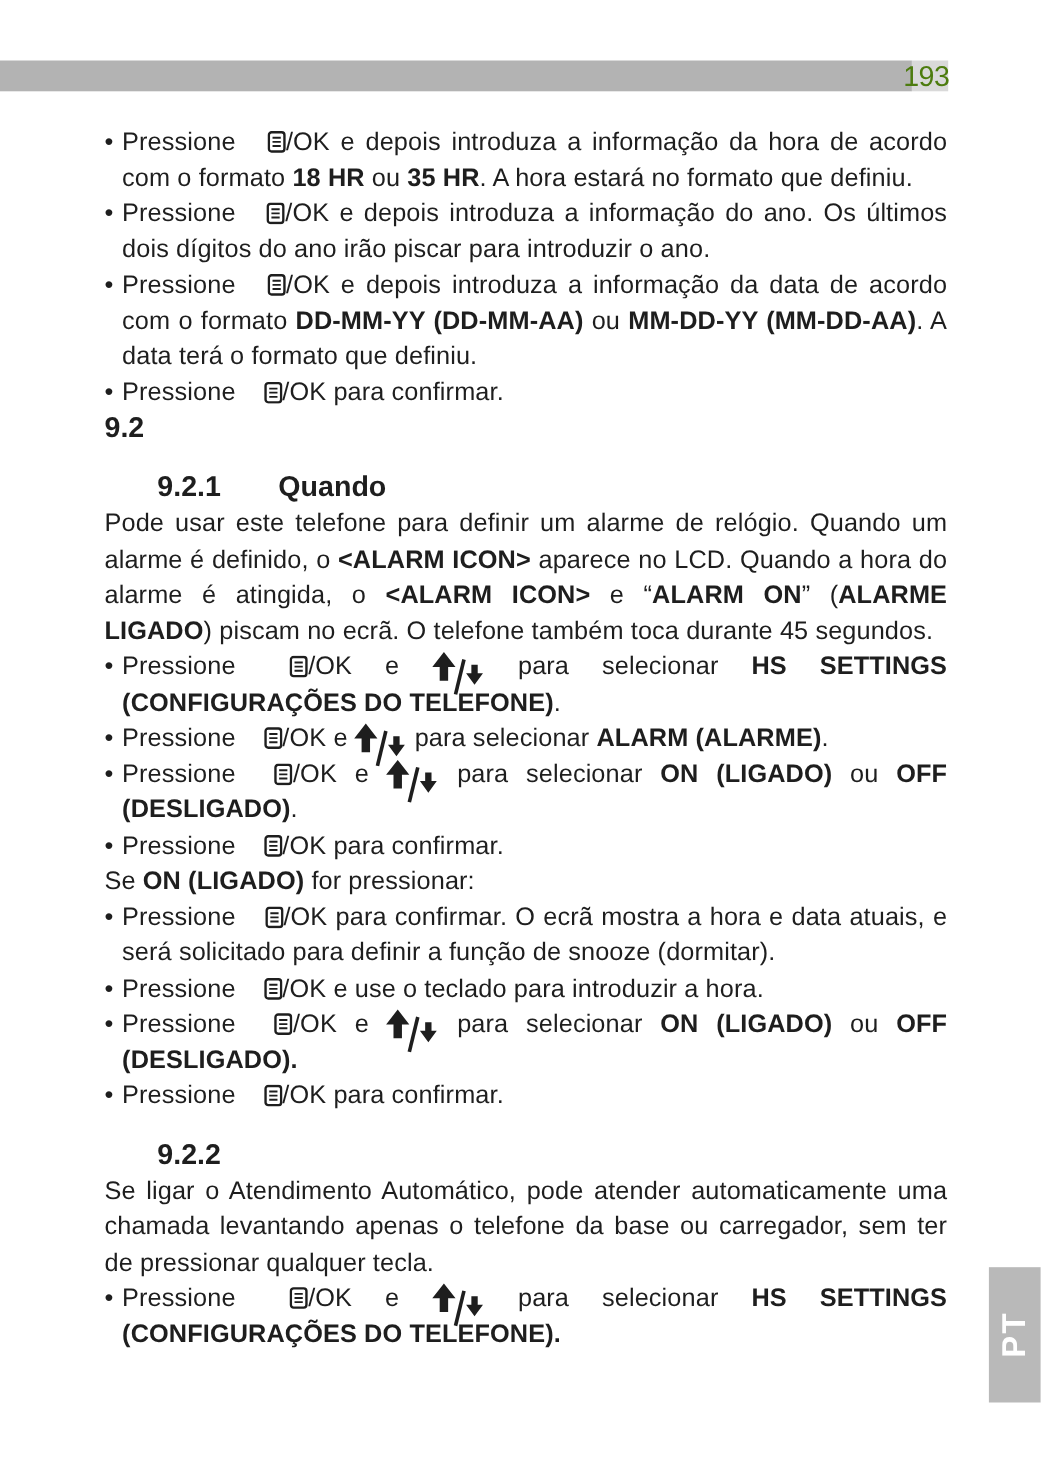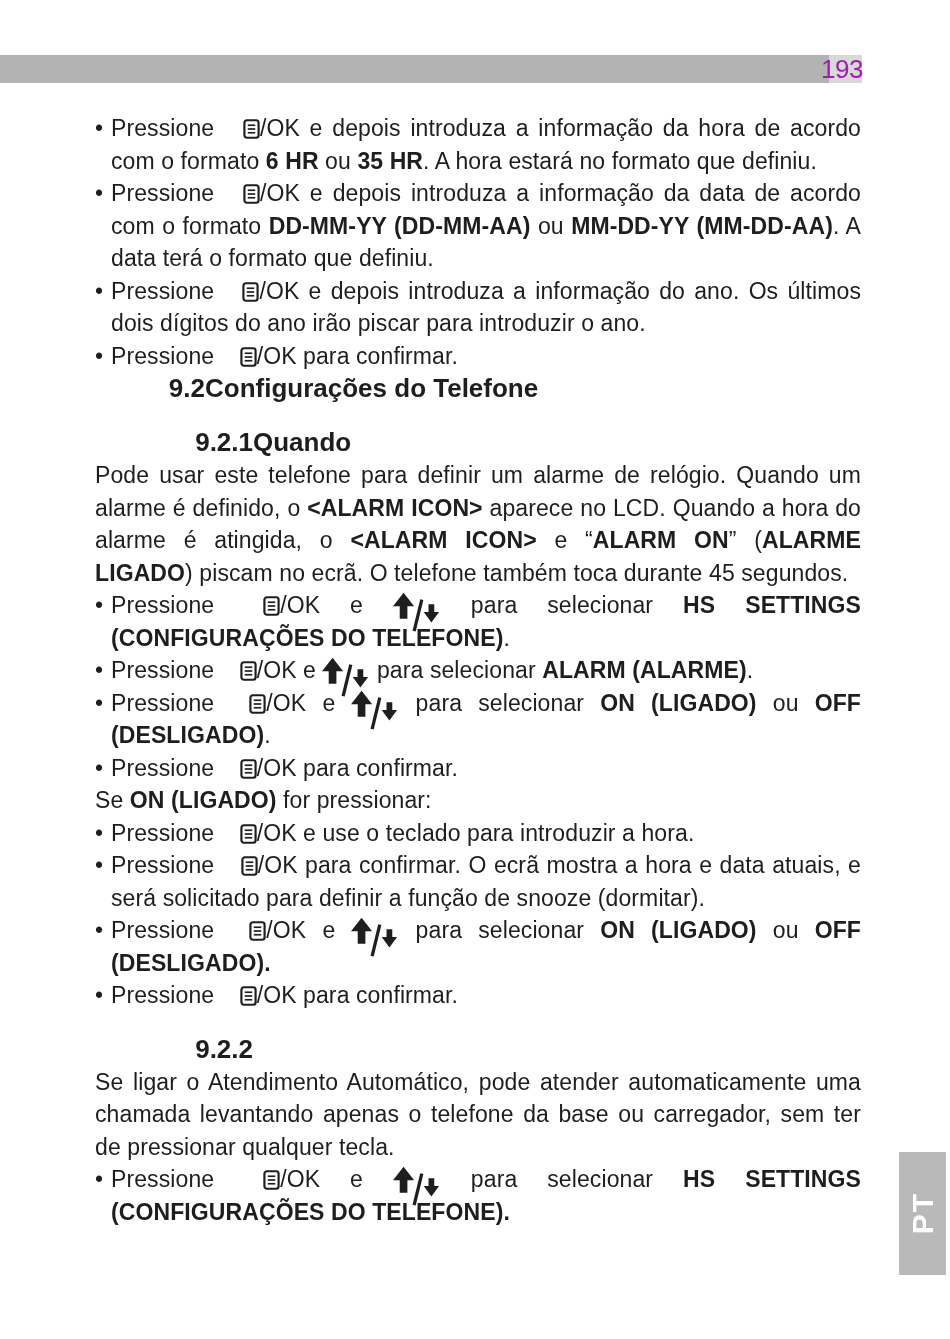--- a/index.html
+++ b/index.html
@@ -7,29 +7,29 @@
     width:950px;height:1339px;position:relative;overflow:hidden;
     background:#ffffff;color:#1e1e1e;
     font-family:"Liberation Sans",sans-serif;
   }
   
   .header-bar{position:absolute;left:0;top:55px;width:829px;height:28px;background:#b3b3b3;}
   .header-numbox{position:absolute;left:829px;top:55px;width:33px;height:28px;background:#d9d9d9;}
   .page-number{
     position:absolute;top:55px;right:87px;height:28px;
     display:flex;align-items:center;
-    font-size:26px;letter-spacing:-0.5px;color:#a21caf;
+    font-size:26px;letter-spacing:-0.5px;color:#4d7c0f;
   }
   
   .content{position:absolute;left:95px;top:112px;width:766px;}
   .content p{margin:0;font-size:23px;line-height:32.5px;text-align:justify;letter-spacing:0.1px;}
   .bullet{padding-left:16px;}
   .marker{display:inline-block;width:16px;margin-left:-16px;}
   .b{font-weight:bold;}
-  .heading{display:flex;font-size:26px;font-weight:bold;line-height:33px;margin:0;text-align:right;}
+  .heading{display:flex;font-size:26px;font-weight:bold;line-height:33px;margin:0;}
   .heading.gap{margin-top:21px;margin-left:48px;}
   .hnum{flex:none;width:110px;}
   
   .menuok{white-space:nowrap;margin-left:19px;}
   .menuok svg{width:17px;height:20px;vertical-align:-3px;}
   
   .ud{display:inline-block;width:48px;height:20px;position:relative;vertical-align:-2px;}
   .ud svg{position:absolute;left:0;top:-3px;width:48px;height:42px;overflow:visible;}
   
   .pt-tab{
@@ -47,42 +47,41 @@
 <div class="header-bar"></div>
 <div class="header-numbox"></div>
 <div class="page-number">193</div>
 
 <div class="content">
     <p class="bullet"><span class="marker">•</span><span>Pressione </span><span class="menuok"><svg viewBox="0 0 20 24">
           <rect x="1.5" y="1.5" width="17" height="21" rx="3" fill="none" stroke="#1e1e1e" stroke-width="2.6"></rect>
           <line x1="5.5" y1="7.5" x2="14.5" y2="7.5" stroke="#1e1e1e" stroke-width="2"></line>
           <line x1="5.5" y1="12" x2="14.5" y2="12" stroke="#1e1e1e" stroke-width="2"></line>
           <line x1="5.5" y1="16.5" x2="14.5" y2="16.5" stroke="#1e1e1e" stroke-width="2"></line>
-        </svg><span>/OK</span></span><span> e depois introduza a informação da hora de acordo com o formato </span><span class="b">6 HR</span><span> ou </span><span class="b">35 HR</span><span>. A hora estará no formato que definiu.</span></p>
+        </svg><span>/OK</span></span><span> e depois introduza a informação da hora de acordo com o formato </span><span class="b">18 HR</span><span> ou </span><span class="b">35 HR</span><span>. A hora estará no formato que definiu.</span></p>
+    <p class="bullet"><span class="marker">•</span><span>Pressione </span><span class="menuok"><svg viewBox="0 0 20 24">
+          <rect x="1.5" y="1.5" width="17" height="21" rx="3" fill="none" stroke="#1e1e1e" stroke-width="2.6"></rect>
+          <line x1="5.5" y1="7.5" x2="14.5" y2="7.5" stroke="#1e1e1e" stroke-width="2"></line>
+          <line x1="5.5" y1="12" x2="14.5" y2="12" stroke="#1e1e1e" stroke-width="2"></line>
+          <line x1="5.5" y1="16.5" x2="14.5" y2="16.5" stroke="#1e1e1e" stroke-width="2"></line>
+        </svg><span>/OK</span></span><span> e depois introduza a informação do ano. Os últimos dois dígitos do ano irão piscar para introduzir o ano.</span></p>
     <p class="bullet"><span class="marker">•</span><span>Pressione </span><span class="menuok"><svg viewBox="0 0 20 24">
           <rect x="1.5" y="1.5" width="17" height="21" rx="3" fill="none" stroke="#1e1e1e" stroke-width="2.6"></rect>
           <line x1="5.5" y1="7.5" x2="14.5" y2="7.5" stroke="#1e1e1e" stroke-width="2"></line>
           <line x1="5.5" y1="12" x2="14.5" y2="12" stroke="#1e1e1e" stroke-width="2"></line>
           <line x1="5.5" y1="16.5" x2="14.5" y2="16.5" stroke="#1e1e1e" stroke-width="2"></line>
         </svg><span>/OK</span></span><span> e depois introduza a informação da data de acordo com o formato </span><span class="b">DD-MM-YY (DD-MM-AA)</span><span> ou </span><span class="b">MM-DD-YY (MM-DD-AA)</span><span>. A data terá o formato que definiu.</span></p>
     <p class="bullet"><span class="marker">•</span><span>Pressione </span><span class="menuok"><svg viewBox="0 0 20 24">
           <rect x="1.5" y="1.5" width="17" height="21" rx="3" fill="none" stroke="#1e1e1e" stroke-width="2.6"></rect>
           <line x1="5.5" y1="7.5" x2="14.5" y2="7.5" stroke="#1e1e1e" stroke-width="2"></line>
           <line x1="5.5" y1="12" x2="14.5" y2="12" stroke="#1e1e1e" stroke-width="2"></line>
           <line x1="5.5" y1="16.5" x2="14.5" y2="16.5" stroke="#1e1e1e" stroke-width="2"></line>
-        </svg><span>/OK</span></span><span> e depois introduza a informação do ano. Os últimos dois dígitos do ano irão piscar para introduzir o ano.</span></p>
-    <p class="bullet"><span class="marker">•</span><span>Pressione </span><span class="menuok"><svg viewBox="0 0 20 24">
-          <rect x="1.5" y="1.5" width="17" height="21" rx="3" fill="none" stroke="#1e1e1e" stroke-width="2.6"></rect>
-          <line x1="5.5" y1="7.5" x2="14.5" y2="7.5" stroke="#1e1e1e" stroke-width="2"></line>
-          <line x1="5.5" y1="12" x2="14.5" y2="12" stroke="#1e1e1e" stroke-width="2"></line>
-          <line x1="5.5" y1="16.5" x2="14.5" y2="16.5" stroke="#1e1e1e" stroke-width="2"></line>
         </svg><span>/OK</span></span><span> para confirmar.</span></p>
     <div class="heading">
       <span class="hnum">9.2</span>
-      <span class="htitle">Configurações do Telefone</span>
     </div>
     <div class="heading gap">
       <span class="hnum">9.2.1</span>
       <span class="htitle">Quando</span>
     </div>
     <p class="para"><span>Pode usar este telefone para definir um alarme de relógio. Quando um alarme é definido, o </span><span class="b">&lt;ALARM ICON&gt;</span><span> aparece no LCD. Quando a hora do alarme é atingida, o </span><span class="b">&lt;ALARM ICON&gt;</span><span> e “</span><span class="b">ALARM ON</span><span>” (</span><span class="b">ALARME LIGADO</span><span>) piscam no ecrã. O telefone também toca durante 45 segundos.</span></p>
     <p class="bullet"><span class="marker">•</span><span>Pressione </span><span class="menuok"><svg viewBox="0 0 20 24">
           <rect x="1.5" y="1.5" width="17" height="21" rx="3" fill="none" stroke="#1e1e1e" stroke-width="2.6"></rect>
           <line x1="5.5" y1="7.5" x2="14.5" y2="7.5" stroke="#1e1e1e" stroke-width="2"></line>
           <line x1="5.5" y1="12" x2="14.5" y2="12" stroke="#1e1e1e" stroke-width="2"></line>
@@ -117,27 +116,27 @@
           <line x1="5.5" y1="7.5" x2="14.5" y2="7.5" stroke="#1e1e1e" stroke-width="2"></line>
           <line x1="5.5" y1="12" x2="14.5" y2="12" stroke="#1e1e1e" stroke-width="2"></line>
           <line x1="5.5" y1="16.5" x2="14.5" y2="16.5" stroke="#1e1e1e" stroke-width="2"></line>
         </svg><span>/OK</span></span><span> para confirmar.</span></p>
     <p class="para"><span>Se </span><span class="b">ON (LIGADO)</span><span> for pressionar:</span></p>
     <p class="bullet"><span class="marker">•</span><span>Pressione </span><span class="menuok"><svg viewBox="0 0 20 24">
           <rect x="1.5" y="1.5" width="17" height="21" rx="3" fill="none" stroke="#1e1e1e" stroke-width="2.6"></rect>
           <line x1="5.5" y1="7.5" x2="14.5" y2="7.5" stroke="#1e1e1e" stroke-width="2"></line>
           <line x1="5.5" y1="12" x2="14.5" y2="12" stroke="#1e1e1e" stroke-width="2"></line>
           <line x1="5.5" y1="16.5" x2="14.5" y2="16.5" stroke="#1e1e1e" stroke-width="2"></line>
-        </svg><span>/OK</span></span><span> e use o teclado para introduzir a hora.</span></p>
+        </svg><span>/OK</span></span><span> para confirmar. O ecrã mostra a hora e data atuais, e será solicitado para definir a função de snooze (dormitar).</span></p>
     <p class="bullet"><span class="marker">•</span><span>Pressione </span><span class="menuok"><svg viewBox="0 0 20 24">
           <rect x="1.5" y="1.5" width="17" height="21" rx="3" fill="none" stroke="#1e1e1e" stroke-width="2.6"></rect>
           <line x1="5.5" y1="7.5" x2="14.5" y2="7.5" stroke="#1e1e1e" stroke-width="2"></line>
           <line x1="5.5" y1="12" x2="14.5" y2="12" stroke="#1e1e1e" stroke-width="2"></line>
           <line x1="5.5" y1="16.5" x2="14.5" y2="16.5" stroke="#1e1e1e" stroke-width="2"></line>
-        </svg><span>/OK</span></span><span> para confirmar. O ecrã mostra a hora e data atuais, e será solicitado para definir a função de snooze (dormitar).</span></p>
+        </svg><span>/OK</span></span><span> e use o teclado para introduzir a hora.</span></p>
     <p class="bullet"><span class="marker">•</span><span>Pressione </span><span class="menuok"><svg viewBox="0 0 20 24">
           <rect x="1.5" y="1.5" width="17" height="21" rx="3" fill="none" stroke="#1e1e1e" stroke-width="2.6"></rect>
           <line x1="5.5" y1="7.5" x2="14.5" y2="7.5" stroke="#1e1e1e" stroke-width="2"></line>
           <line x1="5.5" y1="12" x2="14.5" y2="12" stroke="#1e1e1e" stroke-width="2"></line>
           <line x1="5.5" y1="16.5" x2="14.5" y2="16.5" stroke="#1e1e1e" stroke-width="2"></line>
         </svg><span>/OK</span></span><span> e </span><span class="ud"><svg viewBox="0 0 50 42">
           <path d="M11 0 L22 14 L15 14 L15 27 L7 27 L7 14 L0 14 Z" fill="#1e1e1e"></path>
           <path d="M30 7 L22 40" stroke="#1e1e1e" stroke-width="3.4"></path>
           <path d="M37 12 L43 12 L43 20 L48 20 L40 31 L32 20 L37 20 Z" fill="#1e1e1e"></path>
         </svg></span><span> para selecionar </span><span class="b">ON (LIGADO)</span><span> ou </span><span class="b">OFF (DESLIGADO).</span></p>

